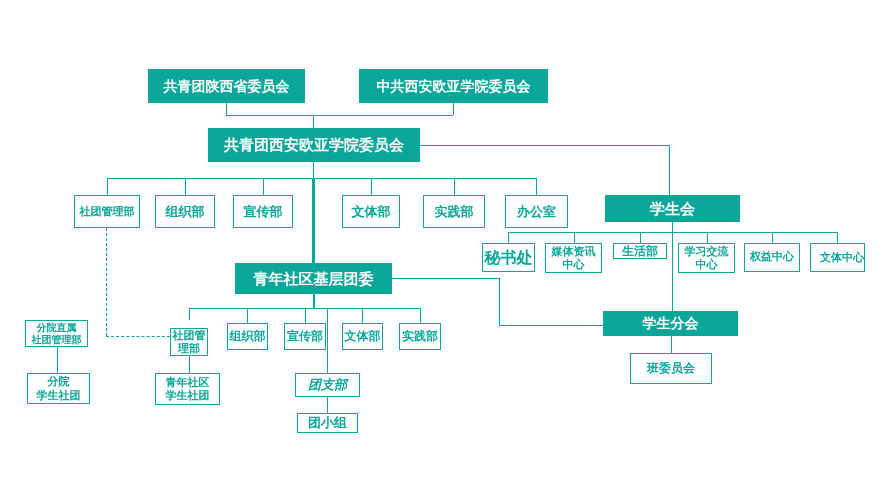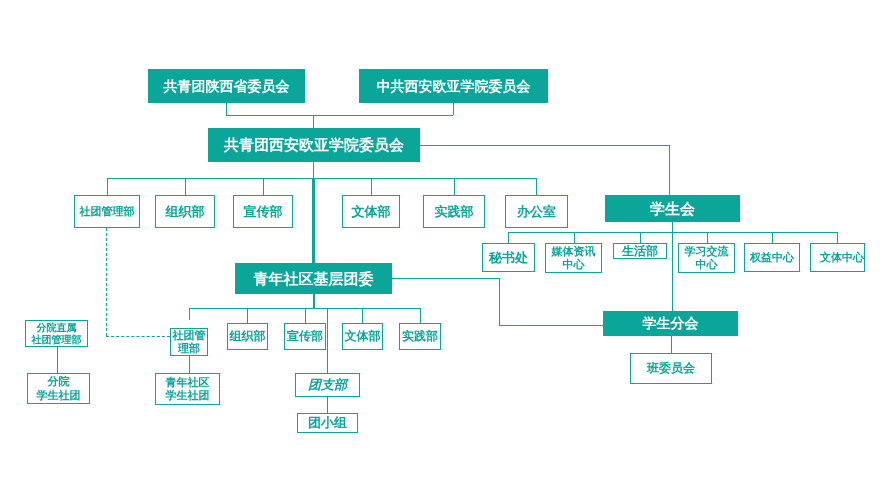--- a/index.html
+++ b/index.html
@@ -93,35 +93,35 @@
     </div>
     <div class="node outline" style="left: 342px; top: 195px; width: 58px; height: 33px; font-size: 13px;">
       <div class="node-line">文体部</div>
     </div>
     <div class="node outline" style="left: 423px; top: 195px; width: 62px; height: 33px; font-size: 13px;">
       <div class="node-line">实践部</div>
     </div>
     <div class="node outline" style="left: 505px; top: 195px; width: 63px; height: 33px; font-size: 13px;">
       <div class="node-line">办公室</div>
     </div>
-    <div class="node outline" style="left: 482px; top: 243px; width: 53px; height: 29px; font-size: 13px;">
+    <div class="node outline" style="left: 482px; top: 243px; width: 53px; height: 29px; font-size: 16px;">
       <div class="node-line">秘书处</div>
     </div>
     <div class="node outline" style="left: 545px; top: 243px; width: 57px; height: 30px; font-size: 11px;">
       <div class="node-line">媒体资讯</div>
       <div class="node-line">中心</div>
     </div>
     <div class="node outline" style="left: 613px; top: 243px; width: 54px; height: 16px; font-size: 12px;">
       <div class="node-line">生活部</div>
     </div>
     <div class="node outline" style="left: 678px; top: 243px; width: 57px; height: 30px; font-size: 11px;">
       <div class="node-line">学习交流</div>
       <div class="node-line">中心</div>
     </div>
-    <div class="node outline" style="left: 744px; top: 243px; width: 56px; height: 29px; font-size: 11px;">
+    <div class="node outline" style="left: 744px; top: 243px; width: 56px; height: 29px; font-size: 11px; font-family: Liberation Mono, monospace;">
       <div class="node-line">权益中心</div>
     </div>
     <div class="node outline" style="left: 810px; top: 243px; width: 55px; height: 29px; font-size: 11px; align-items: flex-end;">
       <div class="node-line">文体中心</div>
     </div>
     <div class="node outline" style="left: 170px; top: 328px; width: 38px; height: 28px; font-size: 11px;">
       <div class="node-line">社团管</div>
       <div class="node-line">理部</div>
     </div>
     <div class="node outline" style="left: 227px; top: 323px; width: 41px; height: 27px; font-size: 12px;">

